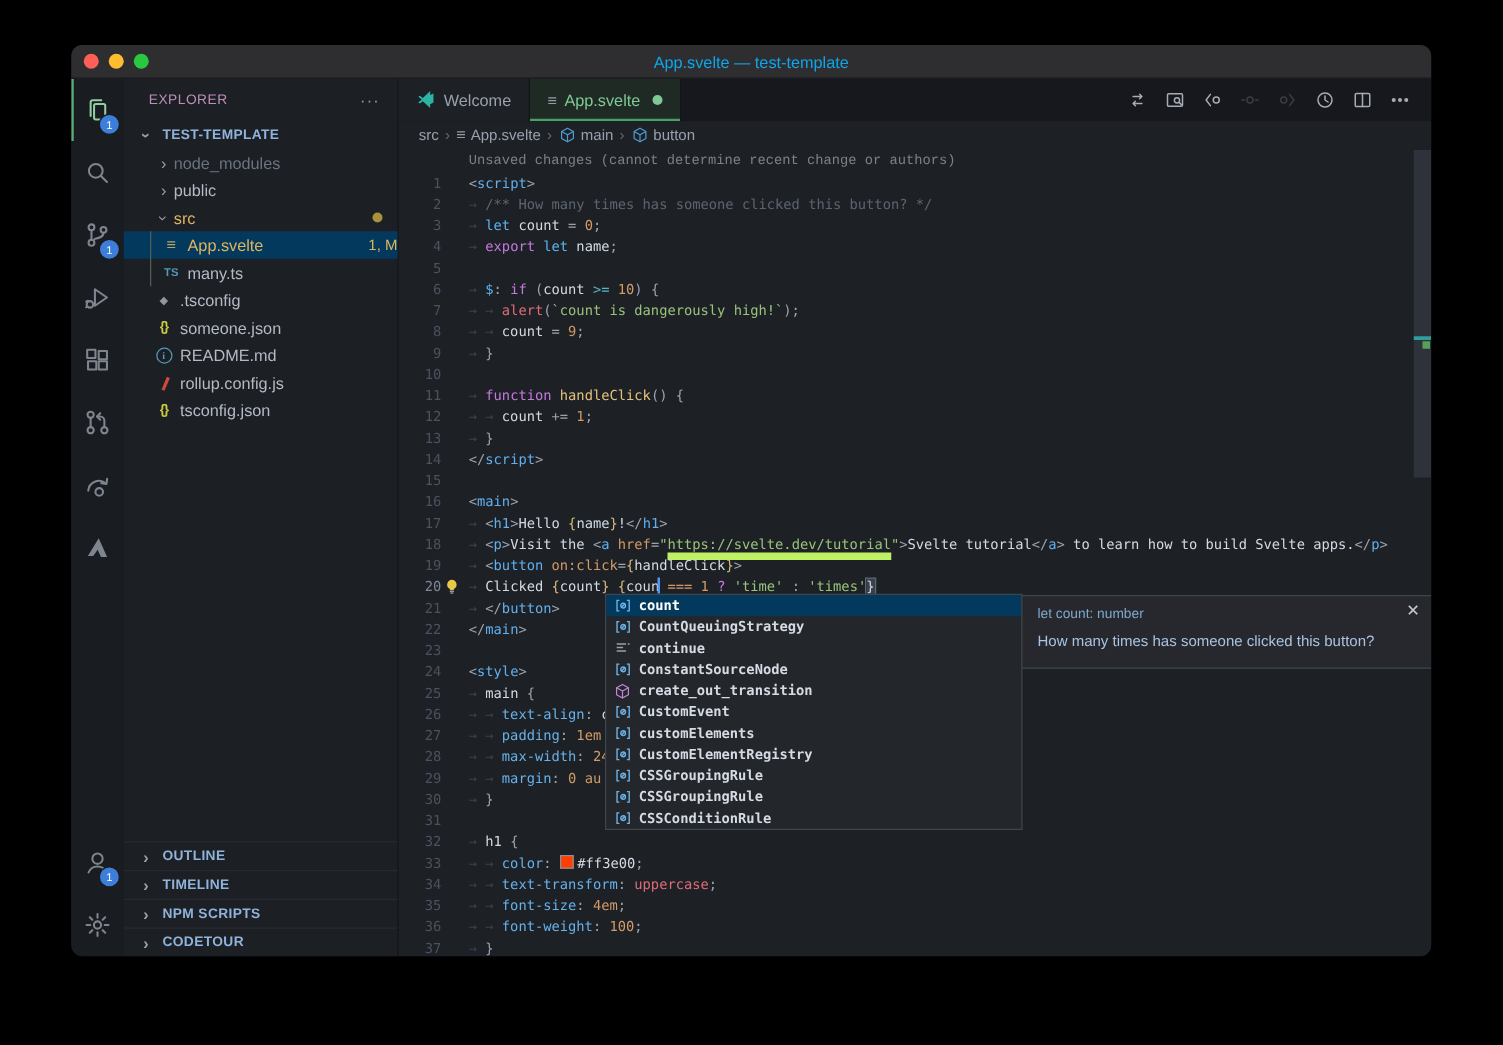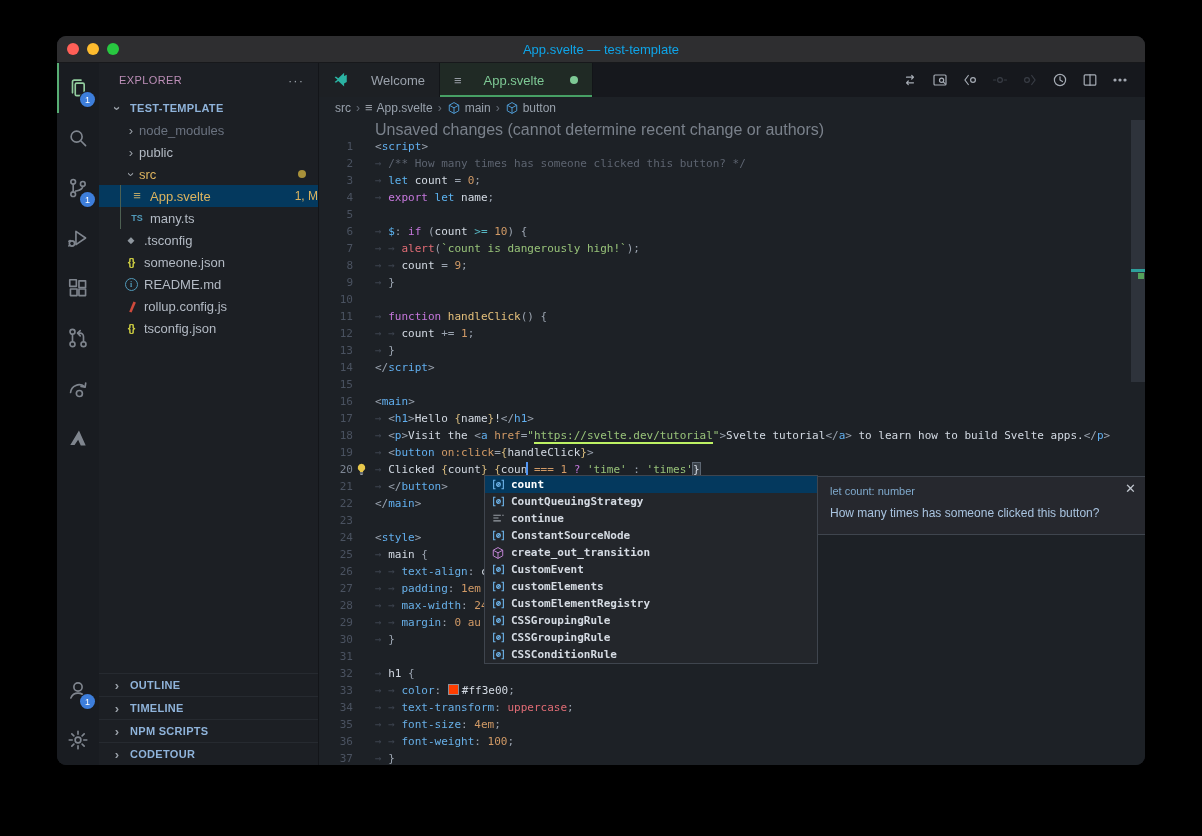--- a/index.html
+++ b/index.html
@@ -41,40 +41,40 @@
   .fi-sv{font-size:13px;color:#b5a469;line-height:10px}
   .fi-sv.gray{color:#959ba3}
   .infoc{width:11px;height:11px;border:1px solid #519aba;border-radius:50%;color:#519aba;font:bold 8px "Liberation Serif",serif;display:flex;align-items:center;justify-content:center}
   .yarnball{width:11px;height:11px;border-radius:50%;background:#3b9cc4}
   .sections{margin-top:auto;flex:none}
   .sec{height:22px;display:flex;align-items:center;gap:5px;padding-left:10px;font-size:11px;font-weight:bold;letter-spacing:.3px;color:#8fb3da;border-top:1px solid #262a30;cursor:pointer}
   
   .editor{flex:1;display:flex;flex-direction:column;min-width:0;background:#1d2126}
   .tabstrip{height:34px;flex:none;background:#16181d;display:flex;align-items:stretch}
   .tabs{display:flex}
-  .tab{display:flex;align-items:center;gap:22px;padding:0 14px;font-size:13px;color:#9aa1ab;background:#1d2024;border-right:1px solid #121418;cursor:pointer}
+  .tab{display:flex;align-items:center;gap:6px;padding:0 14px;font-size:13px;color:#9aa1ab;background:#1d2024;border-right:1px solid #121418;cursor:pointer}
   .tab.active{background:#202a25;color:#7ec995;box-shadow:inset 0 -2px 0 #47a065}
   .dirty{width:8px;height:8px;border-radius:50%;background:#7ec995;margin-left:4px}
   .actions{margin-left:auto;display:flex;align-items:center;padding-right:10px;color:#a6acb5}
   .act{width:30px;height:34px;display:flex;align-items:center;justify-content:center;cursor:pointer}
   .act.dim{opacity:.4}
   .crumbs{height:22px;flex:none;display:flex;align-items:center;padding-left:16px;font-size:12px;color:#98a1ac}
   .crumb{display:flex;align-items:center;gap:4px;cursor:pointer}
   .csep{color:#646b75;margin:0 5px}
   .body{flex:1;position:relative;min-height:0;overflow:hidden}
   .code{position:absolute;top:0;left:0;right:14px;bottom:0;font-family:"DejaVu Sans Mono",monospace;font-size:11px;line-height:17px;padding-top:2px;overflow:hidden;white-space:pre}
   .row{height:17px;position:relative;padding-left:56px}
   .ln{position:absolute;left:0;top:0;width:34px;text-align:right;color:#4a5260}
   .ln.cur{color:#7d8694}
-  .ann{height:17px;padding-left:56px;color:#7a818b;font-family:Liberation Sans, sans-serif;font-size:16px;line-height:17px}
+  .ann{height:17px;padding-left:56px;color:#7a818b;font-family:Liberation Mono, monospace;font-size:11px;line-height:17px}
   .bulb{position:absolute;left:36px;top:2px;width:13px;height:13px}
   .tk-ws{display:inline-block;width:2ch;color:#3c434e}
   .tk-p{color:#9aa3af}.tk-tag{color:#61afef}.tk-kb{color:#5cb3f0}.tk-kp{color:#c678dd}
   .tk-v{color:#d3dae3}.tk-tx{color:#d3dae3}.tk-n{color:#d19a66}.tk-s{color:#98c379}
-  .tk-link{color:#98c379;border-bottom:2px solid #bef264}
+  .tk-link{color:#98c379;border-bottom:6px solid #bef264}
   .tk-attr{color:#d19a66}.tk-fnc{color:#e06c75}.tk-fny{color:#e5c07b}.tk-cm{color:#5d6470}
   .tk-br{color:#d7ba7d}.tk-op{color:#d19a66}.tk-opb{color:#56b6c2}.tk-sel{color:#d3dae3}
   .tk-prop{color:#68b0e8}.tk-valk{color:#e06c75}.tk-hex{color:#d3dae3}
   .tk-sq{text-decoration:underline wavy #3fbf7f;text-decoration-thickness:1px;text-underline-offset:2px}
   .tk-mb{color:#d3dae3;background:#3a4149;box-shadow:0 0 0 1px #5c6672}
   .cursor{display:inline-block;width:2px;height:13px;background:#5296f3;vertical-align:-2px;margin:0 -1px}
   .swatch{display:inline-block;width:9px;height:9px;background:#ff3e00;border:1px solid #8a8f98;margin-right:3px;vertical-align:-1px}
   
   .suggest{position:absolute;left:165px;top:356px;width:332px;background:#23262b;border:1px solid #3f454e;z-index:5;font-family:"DejaVu Sans Mono",monospace;font-size:11px;font-weight:bold}
   .srow{height:17px;display:flex;align-items:center;color:#d5dbe3;padding:0 5px;gap:5px;cursor:pointer;white-space:nowrap}

